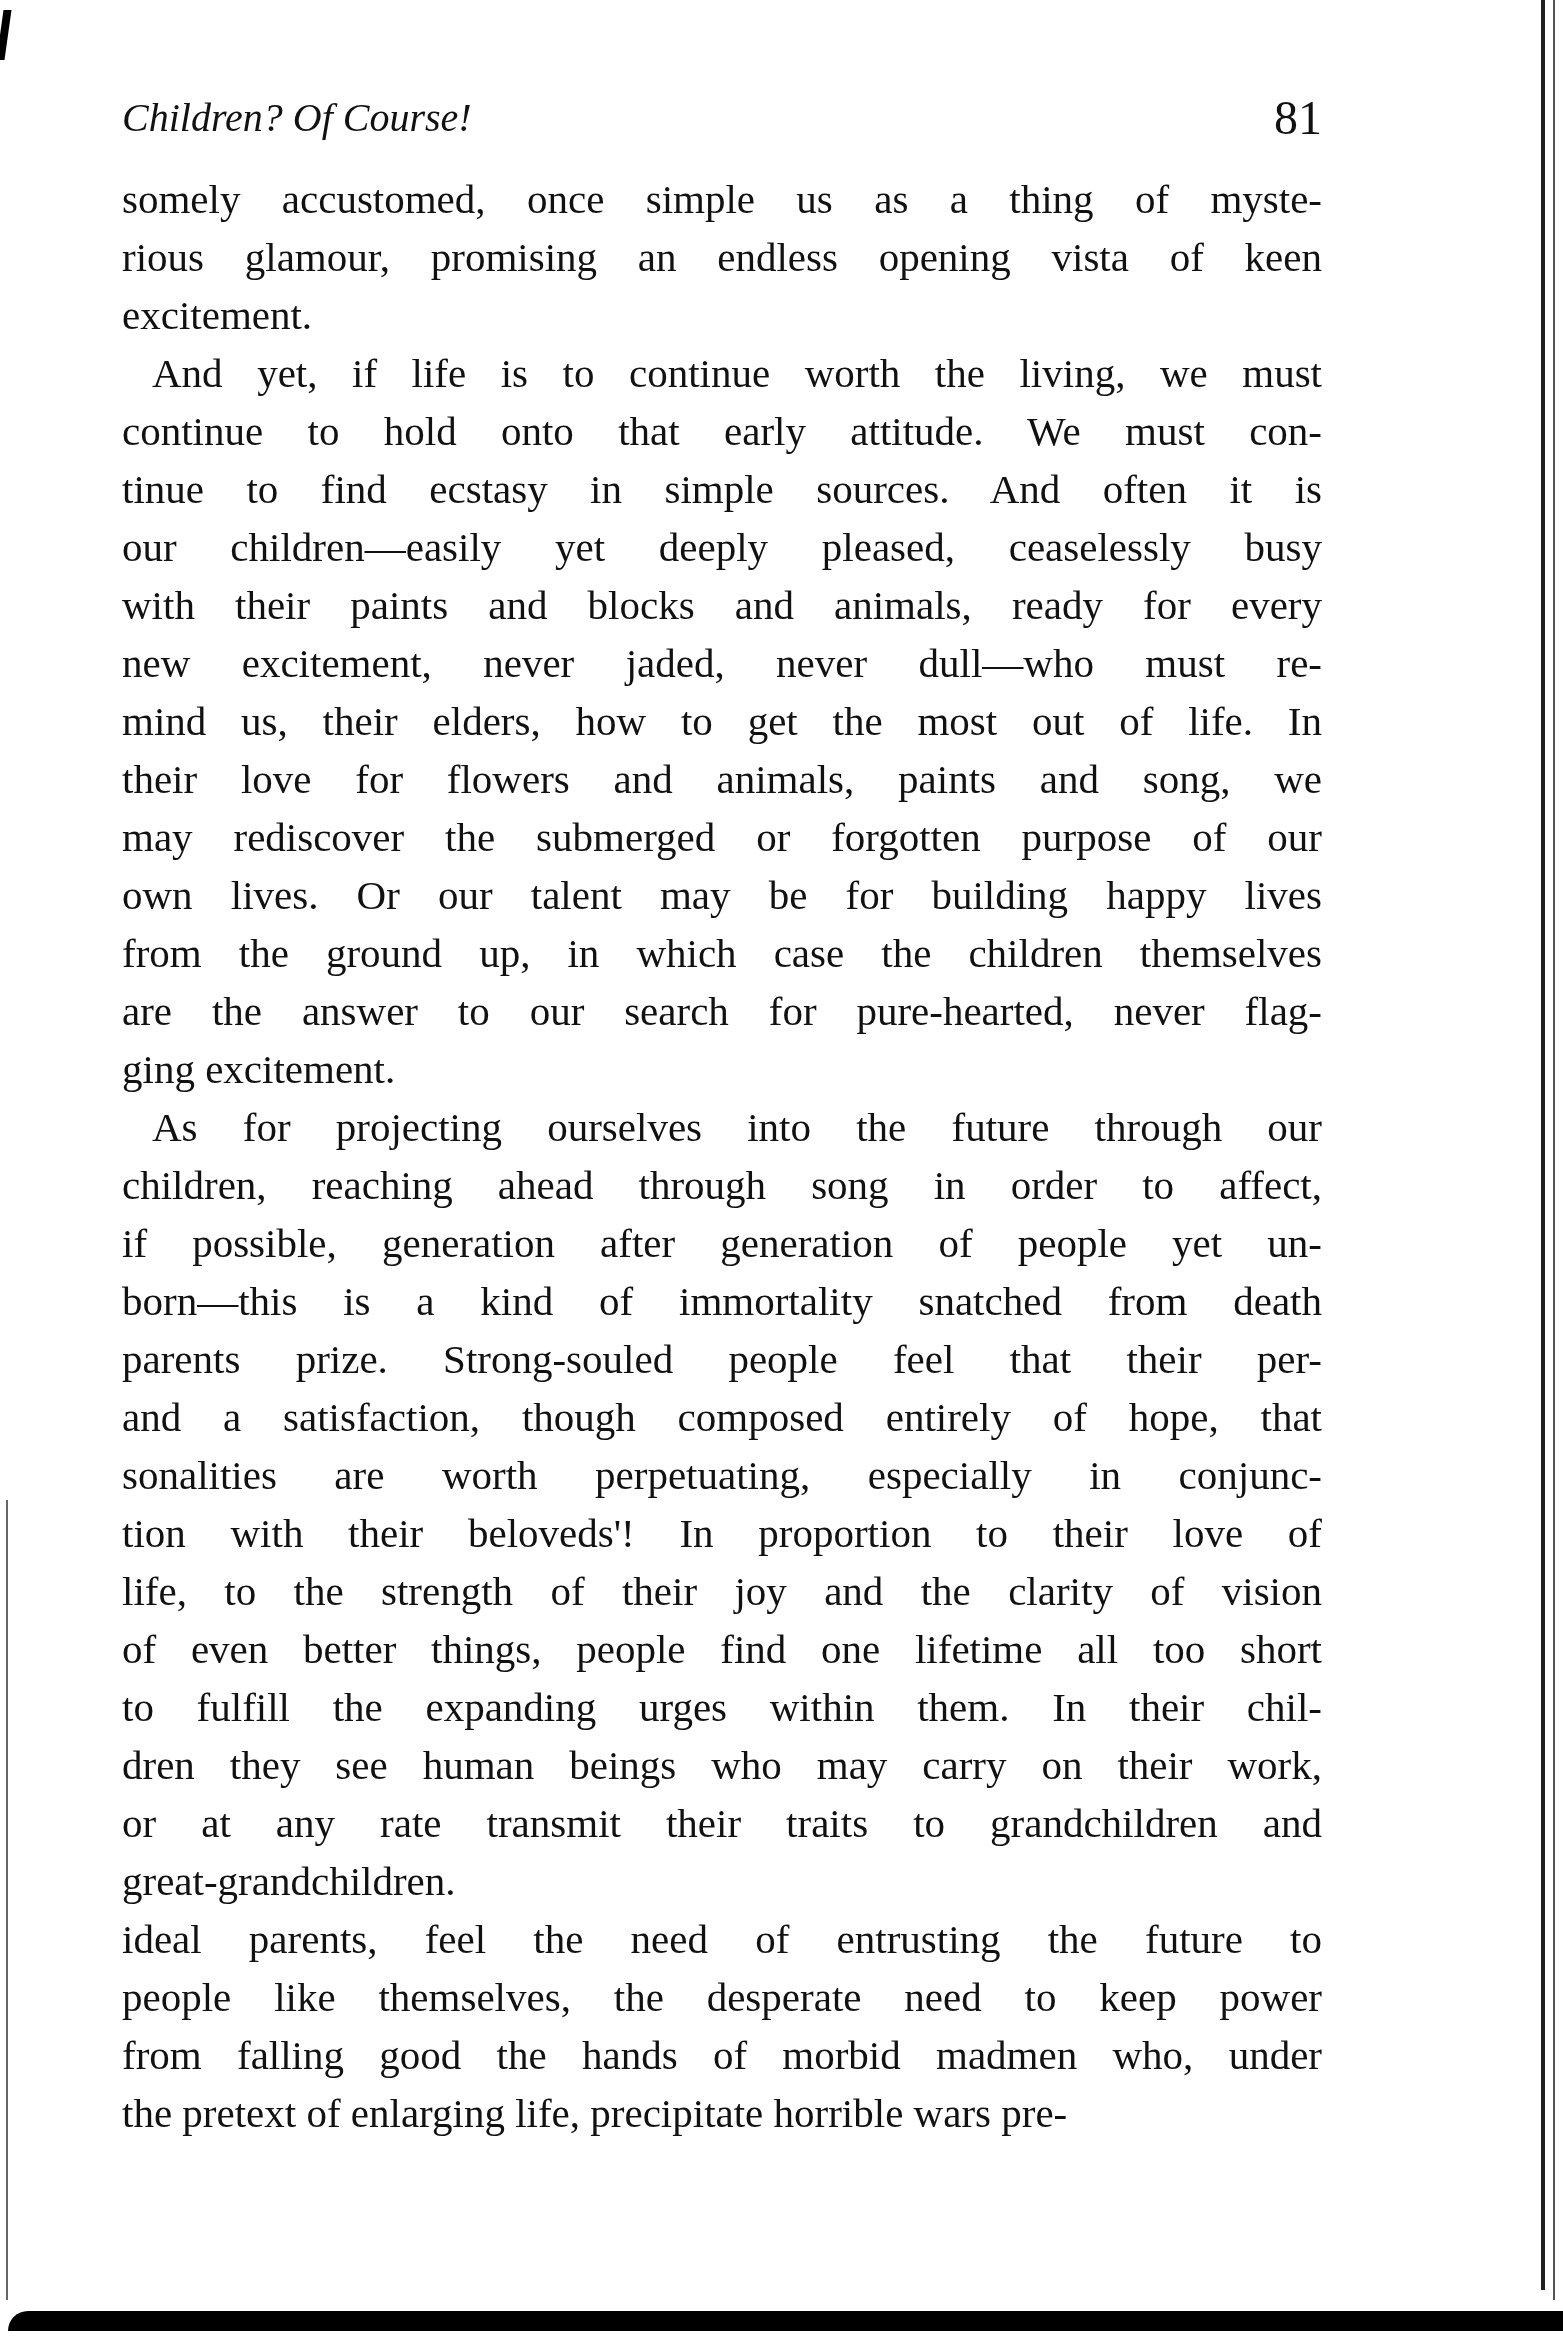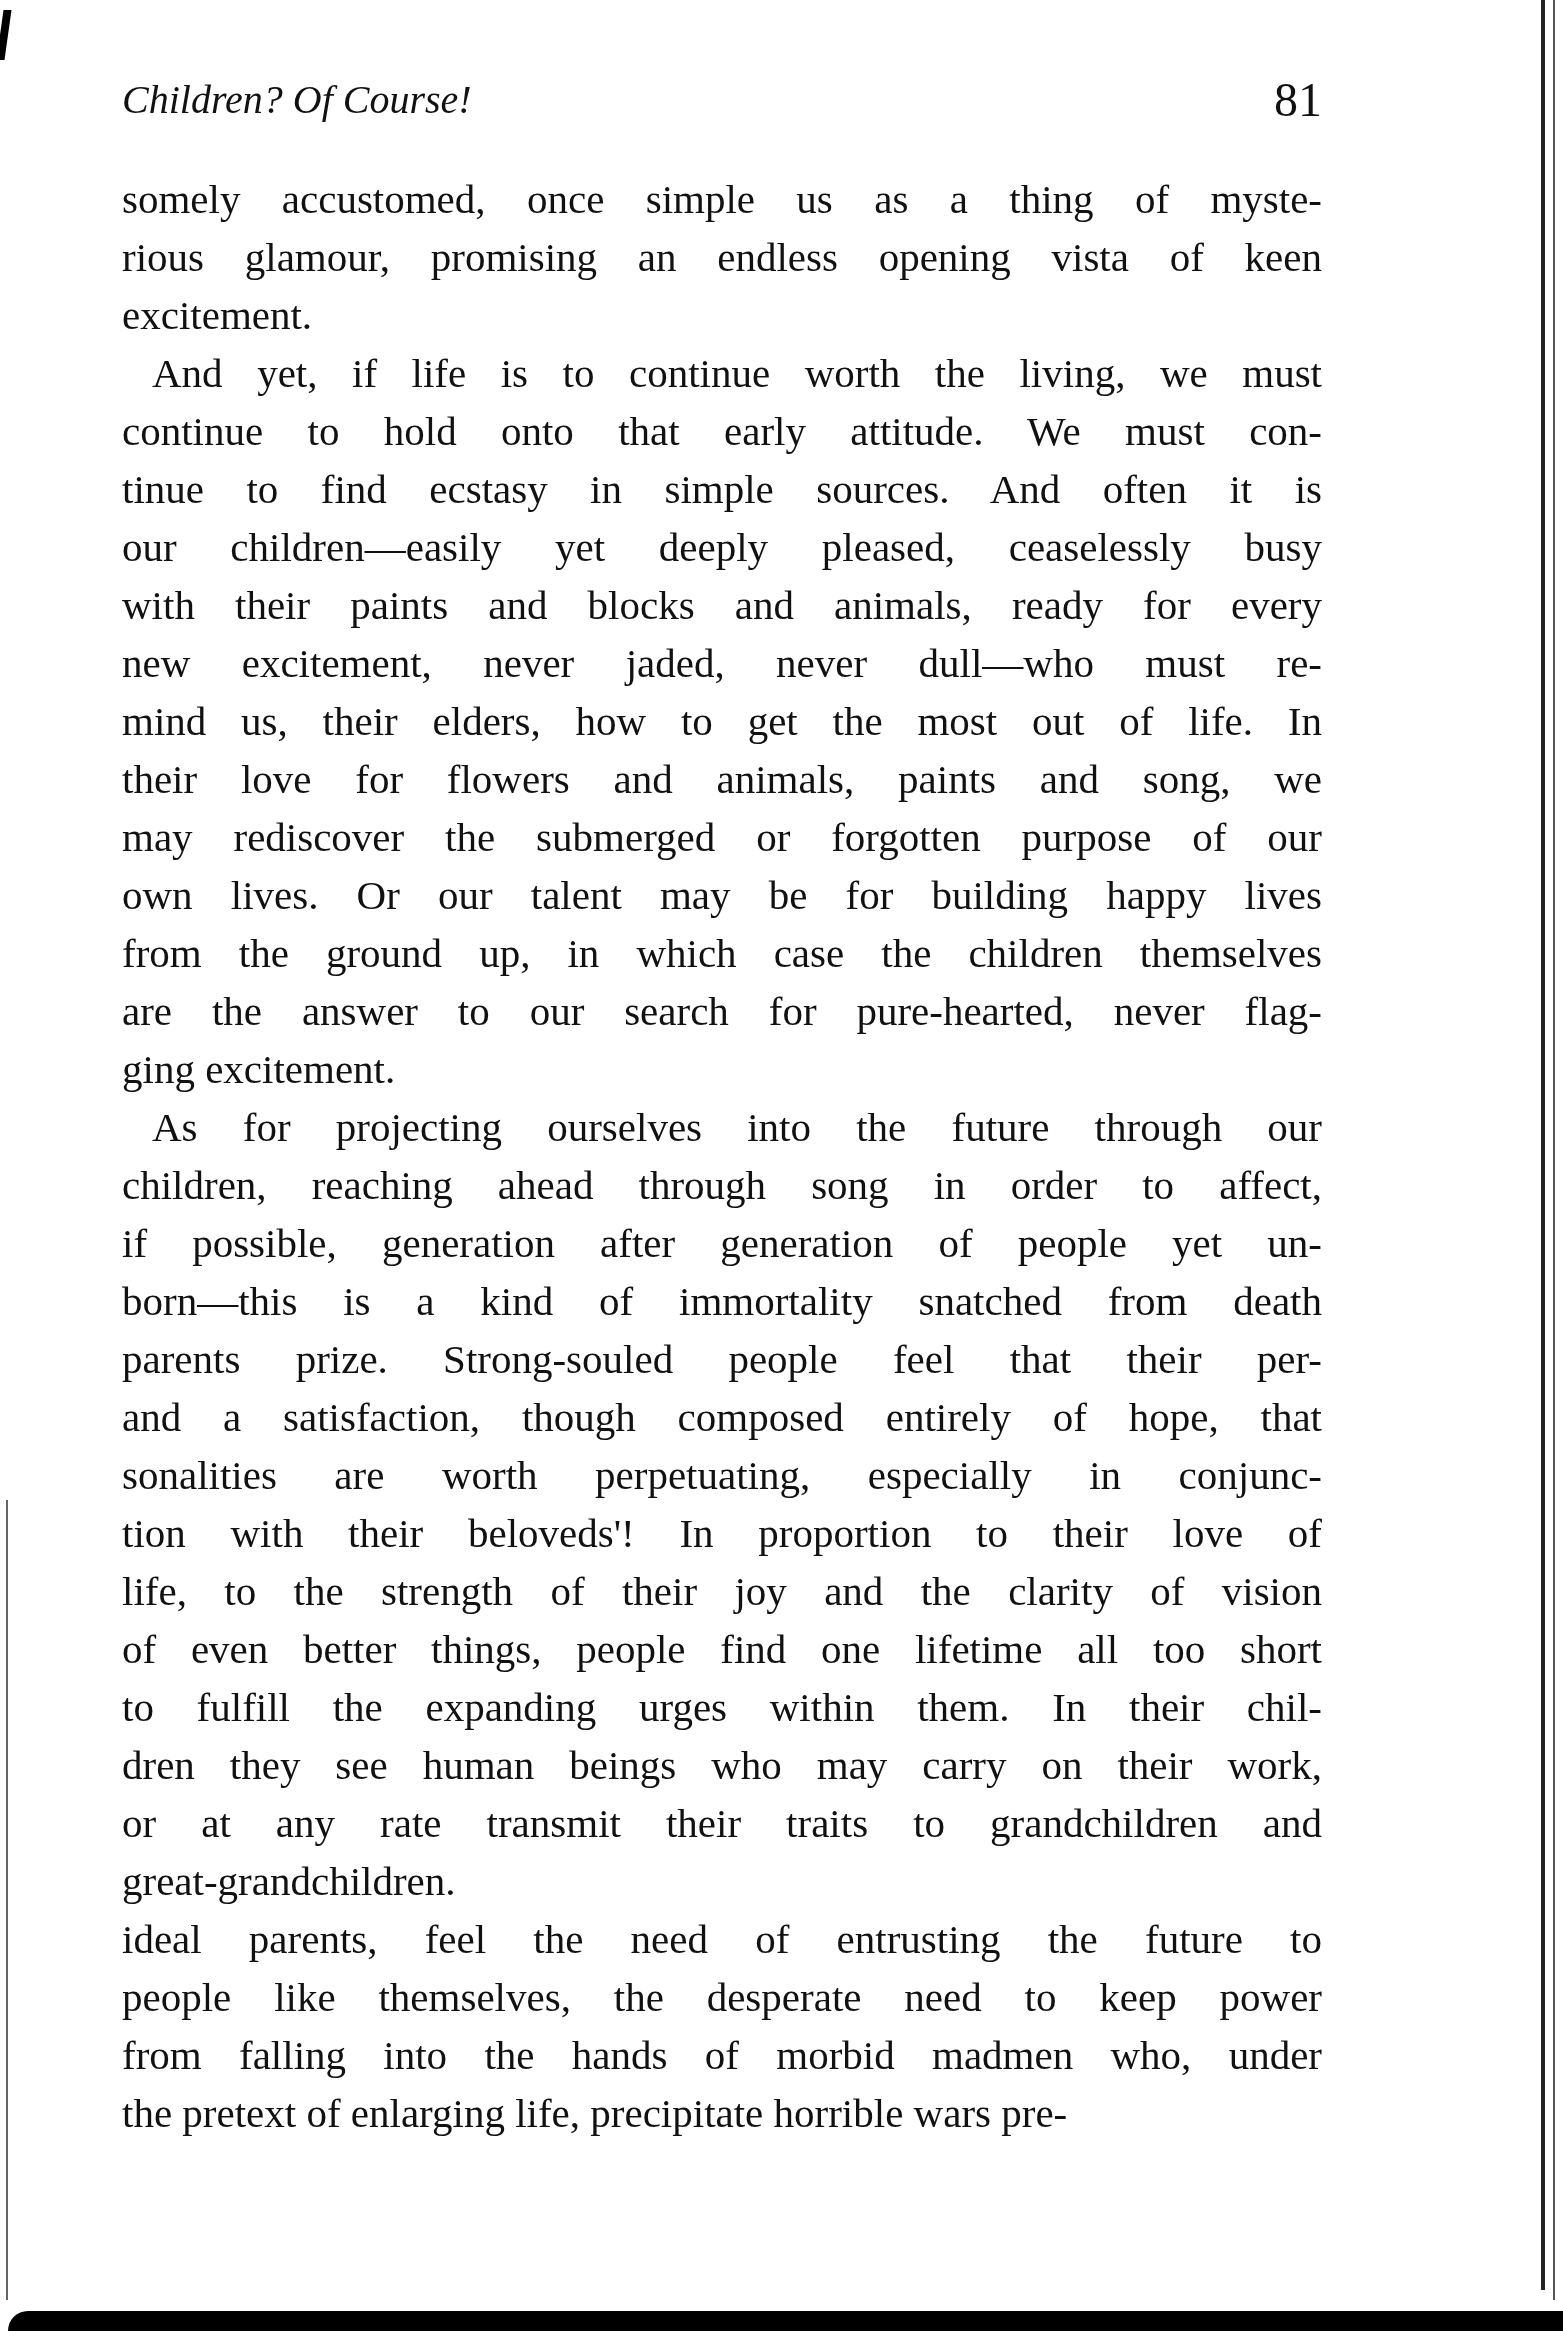--- a/index.html
+++ b/index.html
@@ -1,18 +1,18 @@
 <!DOCTYPE html>
 <html><head>
 <meta charset="utf-8">
 <style>
   html, body { margin:0; padding:0; background:#fff; }
   body { width:1563px; height:2339px; position:relative; overflow:hidden; font-family:"Liberation Serif","DejaVu Serif",serif; color:#111; }
   .page { position:absolute; left:0; top:0; width:1563px; height:2339px; background:#fff; }
-  .header { position:absolute; left:122px; top:70px; width:1200px; height:60px; }
+  .header { position:absolute; left:122px; top:88px; width:1200px; height:60px; }
   .running-title { position:absolute; left:0; top:0; font-style:italic; font-size:40px; line-height:60px; }
   .page-num { position:absolute; right:0; top:0; font-size:48px; line-height:60px; }
   .body-text { position:absolute; left:122px; top:170px; width:1200px; }
   .line { display:block; font-size:41px; line-height:58px; height:58px; white-space:nowrap; text-align:justify; text-align-last:justify; }
   .line.last { text-align-last:left; }
   .line.indent { padding-left:30px; }
   .edge-right { position:absolute; right:18px; top:0; width:4px; height:2290px; background:#222; }
   .edge-right2 { position:absolute; right:8px; top:0; width:2px; height:2300px; background:#555; }
   .edge-bottom { position:absolute; left:8px; right:0; bottom:8px; height:20px; background:#000; border-top-left-radius:30px; }
   .edge-left { position:absolute; left:6px; top:1500px; width:2px; height:800px; background:#666; }
@@ -66,17 +66,17 @@
         <span class="line">life, to the strength of their joy and the clarity of vision</span>
         <span class="line">of even better things, people find one lifetime all too short</span>
         <span class="line">to fulfill the expanding urges within them.  In their chil-</span>
         <span class="line">dren they see human beings who may carry on their work,</span>
         <span class="line">or at any rate transmit their traits to grandchildren and</span>
         <span class="line last">great-grandchildren.</span>
       </div>
       <div>
         <span class="line">ideal parents, feel the need of entrusting the future to</span>
         <span class="line">people like themselves, the desperate need to keep power</span>
-        <span class="line">from falling into the hands of morbid madmen who, under</span>
+        <span class="line">from falling good the hands of morbid madmen who, under</span>
         <span class="line last">the pretext of enlarging life, precipitate horrible wars pre-</span>
       </div>
     </div>
 </div>
 
 </body></html>

